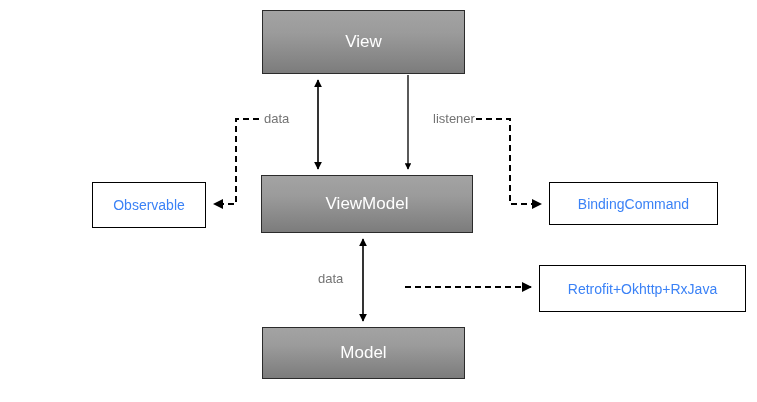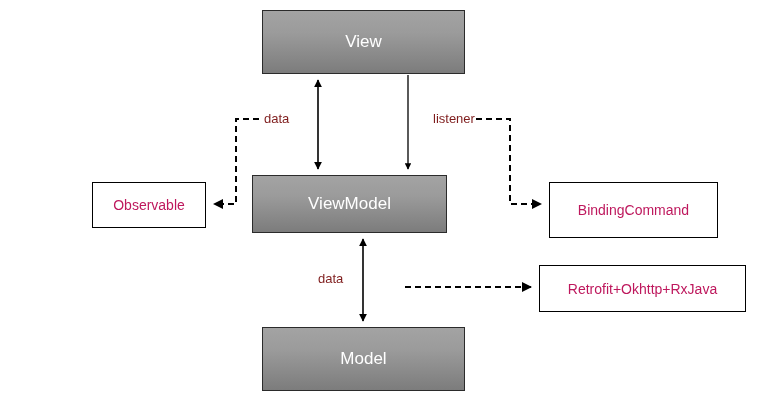--- a/index.html
+++ b/index.html
@@ -27,43 +27,43 @@
   }
   .node-shaded {
     background: linear-gradient(to bottom, #a3a3a3 0%, #9b9b9b 35%, #7c7c7c 100%);
     border: 1px solid #2b2b2b;
     color: #ffffff;
     font-size: 17px;
   }
   .node-plain {
     background: #ffffff;
     border: 1px solid #000000;
-    color: #be185d;
+    color: #3b82f6;
     font-size: 14px;
   }
   .edge-label {
     position: absolute;
     font-size: 13px;
-    color: #7f1d1d;
+    color: #737373;
     white-space: nowrap;
   }
   .svg-layer {
     position: absolute;
     left: 0;
     top: 0;
     width: 757px;
     height: 402px;
     pointer-events: none;
   }
   
   #node-view        { left: 262px; top: 10px;  width: 203px; height: 64px; }
-  #node-viewmodel   { left: 252px; top: 175px; width: 195px; height: 58px; }
-  #node-model       { left: 262px; top: 327px; width: 203px; height: 64px; }
+  #node-viewmodel   { left: 261px; top: 175px; width: 212px; height: 58px; }
+  #node-model       { left: 262px; top: 327px; width: 203px; height: 52px; }
   #node-observable  { left: 92px;  top: 182px; width: 114px; height: 46px; }
-  #node-bindingcmd  { left: 549px; top: 182px; width: 169px; height: 56px; }
+  #node-bindingcmd  { left: 549px; top: 182px; width: 169px; height: 43px; }
   #node-retrofit    { left: 539px; top: 265px; width: 207px; height: 47px; }
   
   #label-data-top     { left: 264px; top: 111px; }
   #label-listener     { left: 416px; top: 111px; padding-left: 17px; }
   #label-data-bottom  { left: 318px; top: 271px; }
 </style>
 </head>
 <body>
 
 <div id="diagram-canvas">

